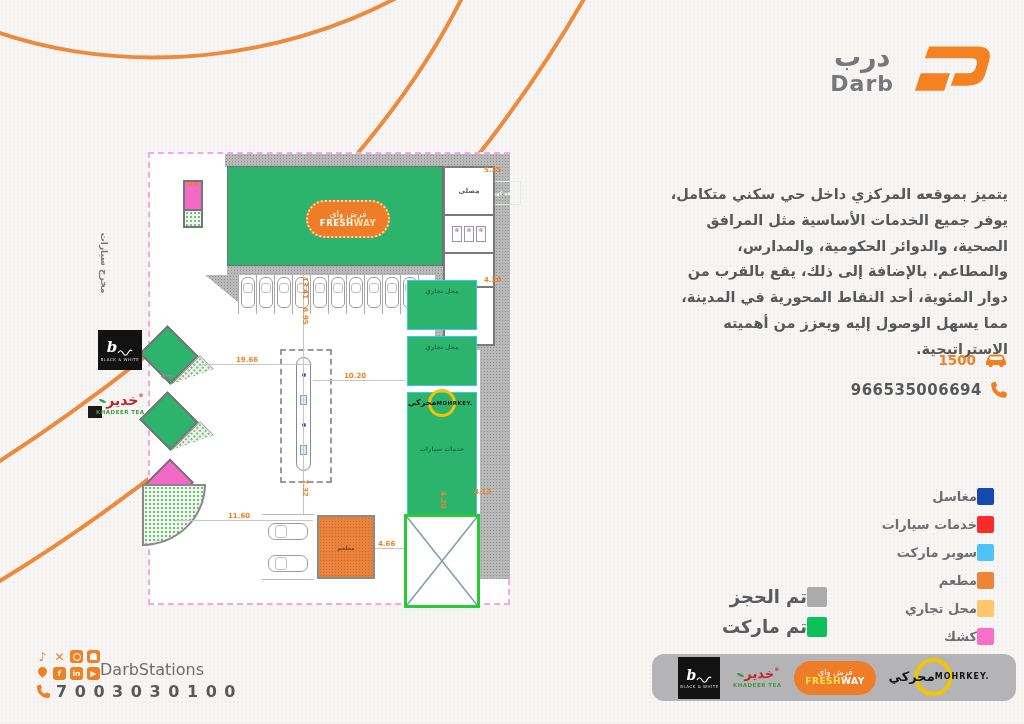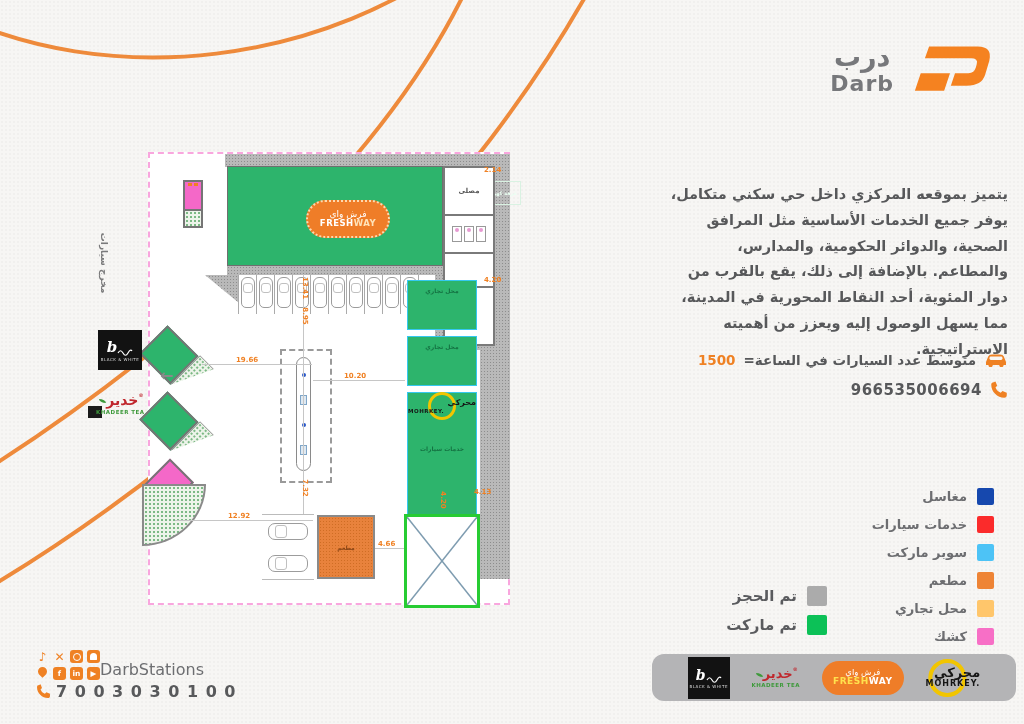--- a/index.html
+++ b/index.html
@@ -26,26 +26,26 @@
   
   .desc{position:absolute;right:16px;top:182px;width:360px;direction:rtl;text-align:right;
     font-size:14.5px;font-weight:bold;color:#57585a;line-height:1.78;white-space:pre-line}
   .stat{position:absolute;right:16px;direction:rtl;display:flex;align-items:center;gap:8px;
     font-size:13.5px;font-weight:bold;color:#57585a}
   .stat-cars{top:352px}
   .stat-phone{top:381px;font-size:15px;letter-spacing:.5px}
   .orange{color:#ef8123}
 
   .legend{position:absolute;right:30px;top:488px;display:flex;flex-direction:column;gap:11px;align-items:flex-end}
-  .lrow{display:flex;align-items:center;gap:10px;direction:ltr}
+  .lrow{display:flex;align-items:center;direction:ltr}
   .llabel{font-size:13px;font-weight:bold;color:#6d6e71;direction:rtl}
   .swatch{width:17px;height:17px;border-radius:2px;display:inline-block}
   .status-legend{position:absolute;right:197px;top:586px;display:flex;flex-direction:column;gap:9px;align-items:flex-end}
   .status-legend .swatch{width:20px;height:20px}
-  .status-legend .llabel{font-size:15px;color:#5a5b5e}
+  .status-legend .llabel{font-size:18px;color:#5a5b5e}
 
   
   .plan{position:absolute;left:148px;top:152px;width:362px;height:453px;
     border:2px dashed #f9a6de;background:#fff;box-sizing:border-box}
   .hatch{background-color:#b9b9b9;
     background-image:radial-gradient(#8d8d8d 1px, transparent 1px);background-size:3px 3px}
   .ghatch{background-color:#edf4ea;
     background-image:radial-gradient(#7cb985 1px, transparent 1px);background-size:4px 4px}
   .greenblock{background:#2db46c;border:1.5px solid #6f6f6f;box-sizing:border-box}
   .cyanline{border:1px solid #35c8f0}
@@ -56,21 +56,21 @@
   .dimline{position:absolute;height:1px;background:#c6c6c6}
   .vline{position:absolute;width:1px;background:#c6c6c6}
 
   .freshway-pill{position:absolute;left:78px;top:33px;width:84px;height:38px;border-radius:19px;
     background:#ef7d28;border:2px dotted #ffd9ae;box-sizing:border-box;display:flex;flex-direction:column;
     align-items:center;justify-content:center;line-height:1.15}
   .fw-ar{color:#fff;font-size:9px;font-weight:normal;direction:rtl}
   .fw-en{font-size:8.5px;font-weight:bold;letter-spacing:.5px}
   .fw-en b{color:#fff}.fw-en span{color:#ffe2b8}
 
-  .mohrkey{display:flex;flex-direction:column;line-height:1.1;position:relative}
+  .mohrkey{display:flex;flex-direction:row;align-items:center;line-height:1.1;position:relative}
   .mk-ring{position:absolute;border-radius:50%;border:3px solid #f2c500;left:50%;top:50%;
     transform:translate(-50%,-50%);width:22px;height:22px}
   .mk-ar{font-size:8px;font-weight:bold;color:#151515;direction:rtl;position:relative}
   .mk-en{font-size:5.5px;font-weight:bold;color:#151515;letter-spacing:.5px;position:relative}
 
   .rooms{position:absolute;left:293px;top:12px;width:52px;height:180px;background:#fff;
     border:2px solid #7a7a7a;box-sizing:border-box;display:flex;flex-direction:column}
   .room{border-bottom:2px solid #7a7a7a;display:flex;align-items:center;justify-content:center;
     font-size:7px;font-weight:bold;color:#5a5a5a;direction:rtl}
   .room:last-child{border-bottom:none}
@@ -203,21 +203,20 @@
 والمطاعم. بالإضافة إلى ذلك، يقع بالقرب من
 دوار المئوية، أحد النقاط المحورية في المدينة،
 مما يسهل الوصول إليه ويعزز من أهميته
 الاستراتيجية.</div>
 
   <div class="stat stat-cars">
     <svg width="24" height="14" viewBox="0 0 24 14">
       <path d="M2 9 L4.2 3.6 Q5 1.6 8 1.6 H16 Q19 1.6 19.8 3.6 L22 9 V12 H19.6 A2.2 2.2 0 0 1 15.2 12 H8.8 A2.2 2.2 0 0 1 4.4 12 H2 Z" fill="#ef8123"></path>
       <rect x="5.5" y="3.5" width="13" height="3.4" rx="1.4" fill="#f7f6f4"></rect>
     </svg>
-    <span>متوسط عدد السيارات في الساعة=</span>
     <span class="orange">1500</span>
   </div>
   <div class="stat stat-phone">
     <svg width="18" height="18" viewBox="0 0 22 22">
       <path d="M4.5 1.5 C 2.5 1.5 1.5 2.6 1.5 4.6 c 0 8.5 7.4 15.9 15.9 15.9 2 0 3.1-1 3.1-3 v-3.2 l-5.3-2.1 -2.1 2.1 c-3.1-1.3-5.1-3.3-6.4-6.4 l 2.1-2.1 -2.1-5.3 Z" fill="#ef8123"></path>
     </svg>
     <span>966535006694</span>
   </div>
 
   <div class="legend">
@@ -385,28 +384,28 @@
     </div>
     <div class="fan ghatch"></div>
 
     <div class="kiosk">
       <div class="ktop"></div>
       <div class="kbot ghatch"></div>
     </div>
 
     <div class="arrow">←</div>
 
-    <span class="dim" style="left:334px;top:12px">2.14</span>
+    <span class="dim" style="left:334px;top:12px">5.25</span>
     <span class="dim" style="left:334px;top:122px">4.20</span>
     <span class="dim" style="left:324px;top:334px">4.13</span>
     <span class="dim" style="left:194px;top:218px">10.20</span>
     <span class="dimline" style="left:163px;top:226px;width:92px"></span>
     <span class="dim" style="left:86px;top:202px">19.66</span>
     <span class="dimline" style="left:52px;top:210px;width:110px"></span>
-    <span class="dim" style="left:78px;top:358px">12.92</span>
+    <span class="dim" style="left:78px;top:358px">11.60</span>
     <span class="dimline" style="left:25px;top:366px;width:138px"></span>
     <span class="dim" style="left:228px;top:386px">4.66</span>
     <span class="dimline" style="left:225px;top:394px;width:29px"></span>
     <span class="dim v" style="left:146px;top:158px">8.95</span>
     <span class="dim v" style="left:144px;top:130px">13.41</span>
     <span class="dim v" style="left:146px;top:330px">7.32</span>
     <span class="dim v" style="left:284px;top:342px">4.20</span>
   </div>
 
   <div class="vexit">مخرج سيارات</div>

